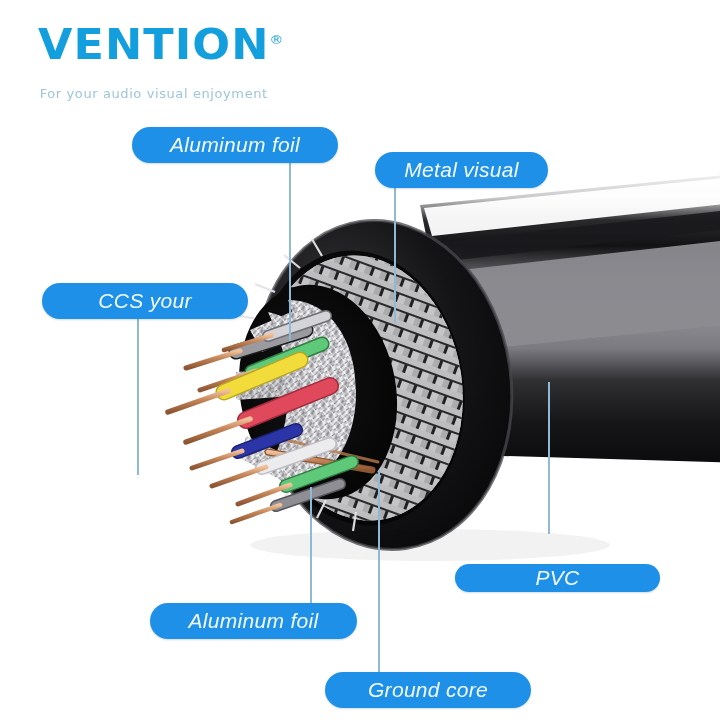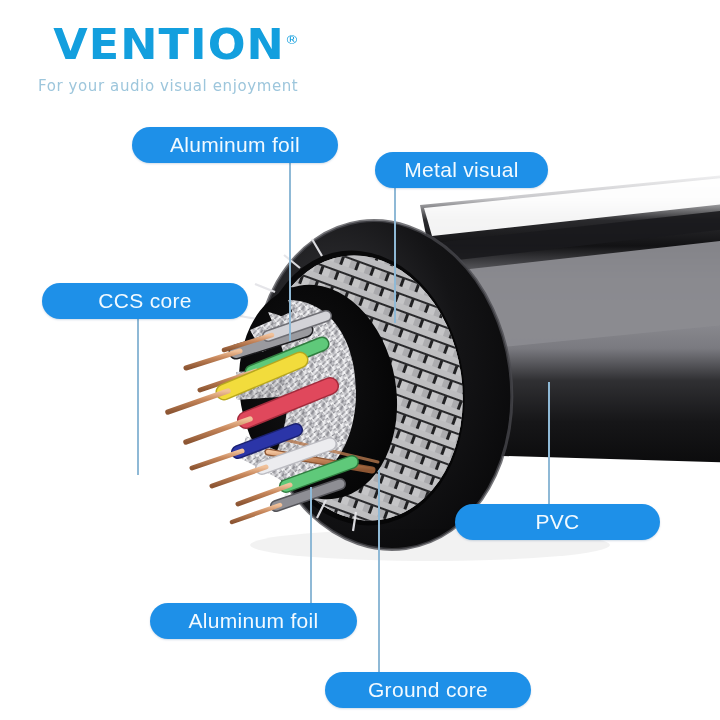--- a/index.html
+++ b/index.html
@@ -28,38 +28,39 @@
     position:relative;
   }
   .brand-reg{
     font-size:13px;
     vertical-align:super;
     letter-spacing:0;
     font-weight:normal;
   }
   .brand-tag{
     font-family:"DejaVu Sans", sans-serif;
-    font-size:15px;
+    font-size:13px;
     color:#9DC6DC;
     letter-spacing:.6px;
-    margin-top:10px;
+    margin-top:19px;
     white-space:nowrap;
   }
 
   
   .pill{
     position:absolute;
     display:flex;align-items:center;justify-content:center;
     background:#1E90E8;
     color:#F2FAFF;
     border-radius:999px;
     font-size:21px;
     letter-spacing:.3px;
     white-space:nowrap;
     box-shadow:0 1px 2px rgba(0,60,120,.18);
+    font-style:italic;
   }
   
   .leader{
     position:absolute;
     width:1.6px;
     background:#8FB9D6;
   }
 </style>
 </head>
 <body>
@@ -268,24 +269,24 @@
 
   <div class="pill" style="left:132px;top:127px;width:206px;height:36px;">
     <span>Aluminum foil</span>
   </div>
 
   <div class="pill" style="left:375px;top:152px;width:173px;height:36px;">
     <span>Metal visual</span>
   </div>
 
   <div class="pill" style="left:42px;top:283px;width:206px;height:36px;">
-    <span>CCS core</span>
-  </div>
-
-  <div class="pill" style="left:455px;top:504px;width:205px;height:36px;">
+    <span>CCS your</span>
+  </div>
+
+  <div class="pill" style="left:455px;top:564px;width:205px;height:28px;">
     <span>PVC</span>
   </div>
 
   <div class="pill" style="left:150px;top:603px;width:207px;height:36px;">
     <span>Aluminum foil</span>
   </div>
 
   <div class="pill" style="left:325px;top:672px;width:206px;height:36px;">
     <span>Ground core</span>
   </div>

